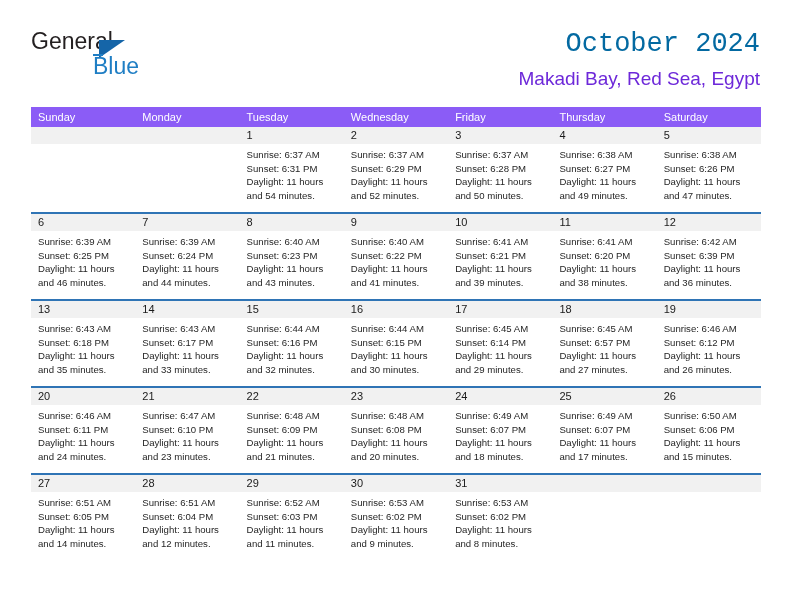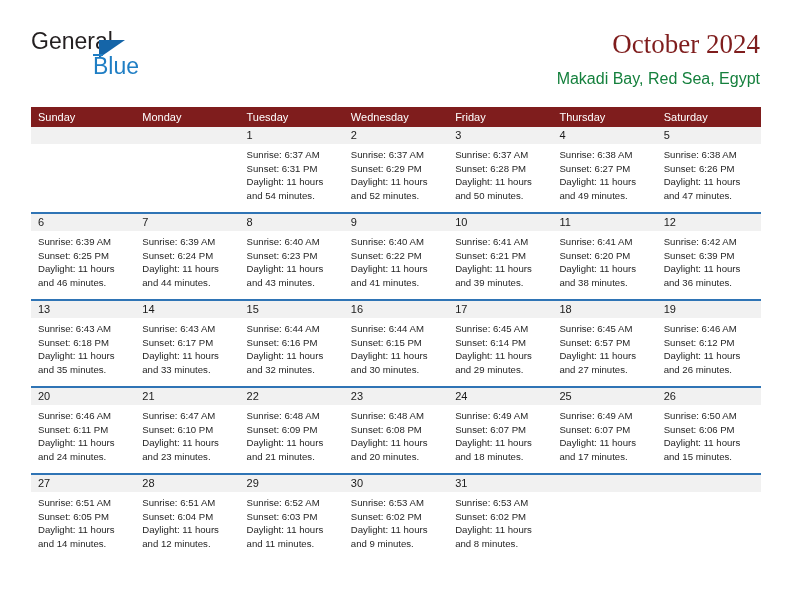--- a/index.html
+++ b/index.html
@@ -71,44 +71,44 @@
     background: #1f7ec4;
   }
   .title-block {
     position: absolute;
     right: 0;
     top: 0;
     text-align: right;
   }
   .cal-title {
     font-size: 27px;
-    color: #7f1d1d;
+    color: #0369a1;
     line-height: 32px;
-    font-family: Liberation Serif, serif;
+    font-family: Liberation Mono, monospace;
     white-space: nowrap;
   }
   .cal-subtitle {
-    font-size: 16px;
-    color: #15803d;
+    font-size: 19px;
+    color: #6d28d9;
     line-height: 20px;
     margin-top: 9px;
     font-family: "Liberation Sans", sans-serif;
     white-space: nowrap;
   }
 
   
   .calendar {
     position: absolute;
     left: 31px;
     top: 107px;
     width: 730px;
   }
   .weekdays {
     display: flex;
-    background: #7f1d1d;
+    background: #8b5cf6;
     height: 20px;
   }
   .weekday {
     flex: 1 1 0;
     color: #ffffff;
     font-size: 11px;
     line-height: 20px;
     padding-left: 7px;
     box-sizing: border-box;
     white-space: nowrap;

